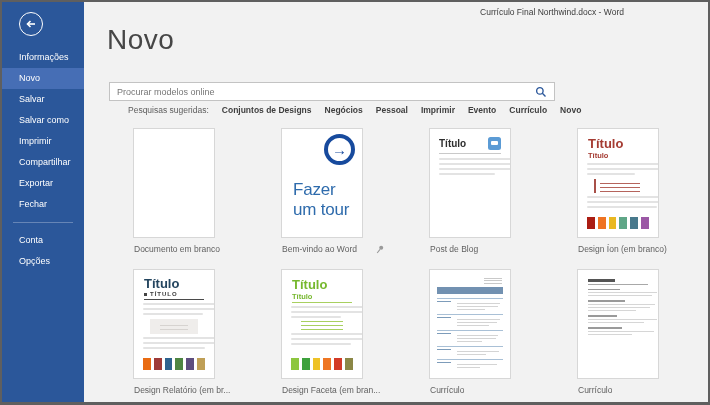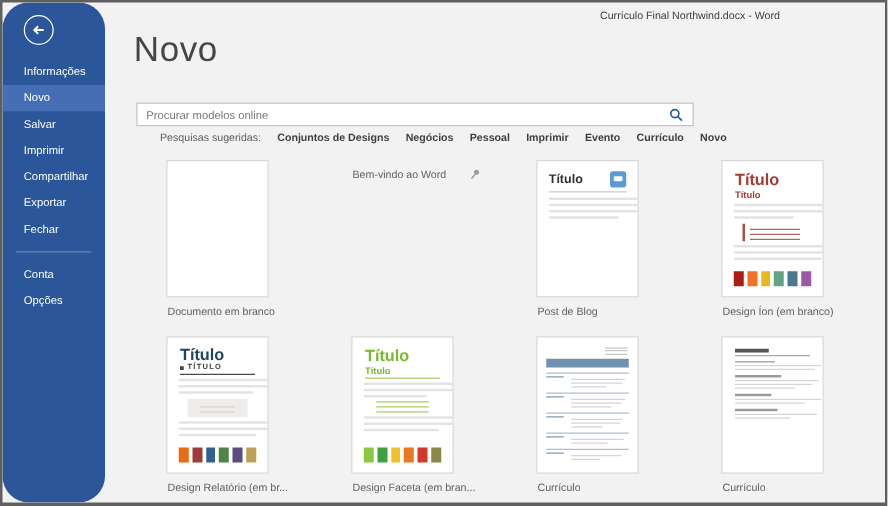--- a/index.html
+++ b/index.html
@@ -6,21 +6,21 @@
   body { font-family:"Liberation Sans", sans-serif; background:#ddd; }
   .frame { position:relative; width:710px; height:405px; background:#f2f2f2;
            border:2px solid #5f5f5f; border-bottom-width:3px; overflow:hidden; }
 
   
   .win-title { position:absolute; left:425px; top:5px; width:250px; text-align:center;
                font-size:8.5px; color:#3c3c3c; }
 
   
   .sidebar { position:absolute; left:0; top:0; bottom:0; width:82px;
-             background:var(--sidebar, #2b579a); color:#fff;border-radius:21px; }
+             background:var(--sidebar, #2b579a); color:#fff; }
   .back-btn { width:24px; height:24px; border:1.6px solid #fff; border-radius:50%;
               margin:10px 0 11px 17px; display:flex; align-items:center; justify-content:center;
               cursor:pointer; }
   .nav-item { height:21px; line-height:21px; padding-left:17px; font-size:9px;
               color:#fff; cursor:pointer; white-space:nowrap; }
   .nav-item.selected { background:var(--sidebar-selected, #466eb5); }
   .nav-divider { border-top:1px solid rgba(255,255,255,.28); margin:7px 11px; }
 
   
   .main { position:absolute; left:82px; top:0; right:0; bottom:0; }
@@ -118,20 +118,21 @@
     <div class="back-btn">
       <svg width="12" height="12" viewBox="0 0 12 12">
         <line x1="2.5" y1="6" x2="10" y2="6" stroke="#fff" stroke-width="1.6"></line>
         <polyline points="5.5,3 2.5,6 5.5,9" fill="none" stroke="#fff" stroke-width="1.6"></polyline>
       </svg>
     </div>
     <nav>
       <div class="nav-item">Informações</div>
       <div class="nav-item selected">Novo</div>
       <div class="nav-item">Salvar</div>
+      <div class="nav-item">Salvar como</div>
       <div class="nav-item">Imprimir</div>
       <div class="nav-item">Compartilhar</div>
       <div class="nav-item">Exportar</div>
       <div class="nav-item">Fechar</div>
       <div class="nav-divider"></div>
       <div class="nav-item">Conta</div>
       <div class="nav-item">Opções</div>
     </nav>
   </aside>
 
@@ -162,20 +163,29 @@
     <div class="grid">
 
       <div class="cell">
         <div class="card"></div>
         <div class="label-row">
           <span class="card-label">Documento em branco</span>
         </div>
       </div>
 
       <div class="cell">
+        <div class="card">
+          <div class="tour-circle">
+              <span class="arr"></span>
+            </div>
+          <div class="tour-text">
+            <div>Fazer</div>
+            <div>um tour</div>
+          </div>
+        </div>
         <div class="label-row">
           <span class="card-label">Bem-vindo ao Word</span>
           <svg class="pin-icon" width="8" height="9" viewBox="0 0 8 9">
             <circle cx="5.2" cy="2.8" r="2" fill="#9a9a9a"></circle>
             <line x1="4" y1="4.4" x2="1.2" y2="8" stroke="#9a9a9a" stroke-width="1.1"></line>
           </svg>
         </div>
       </div>
 
       <div class="cell">

